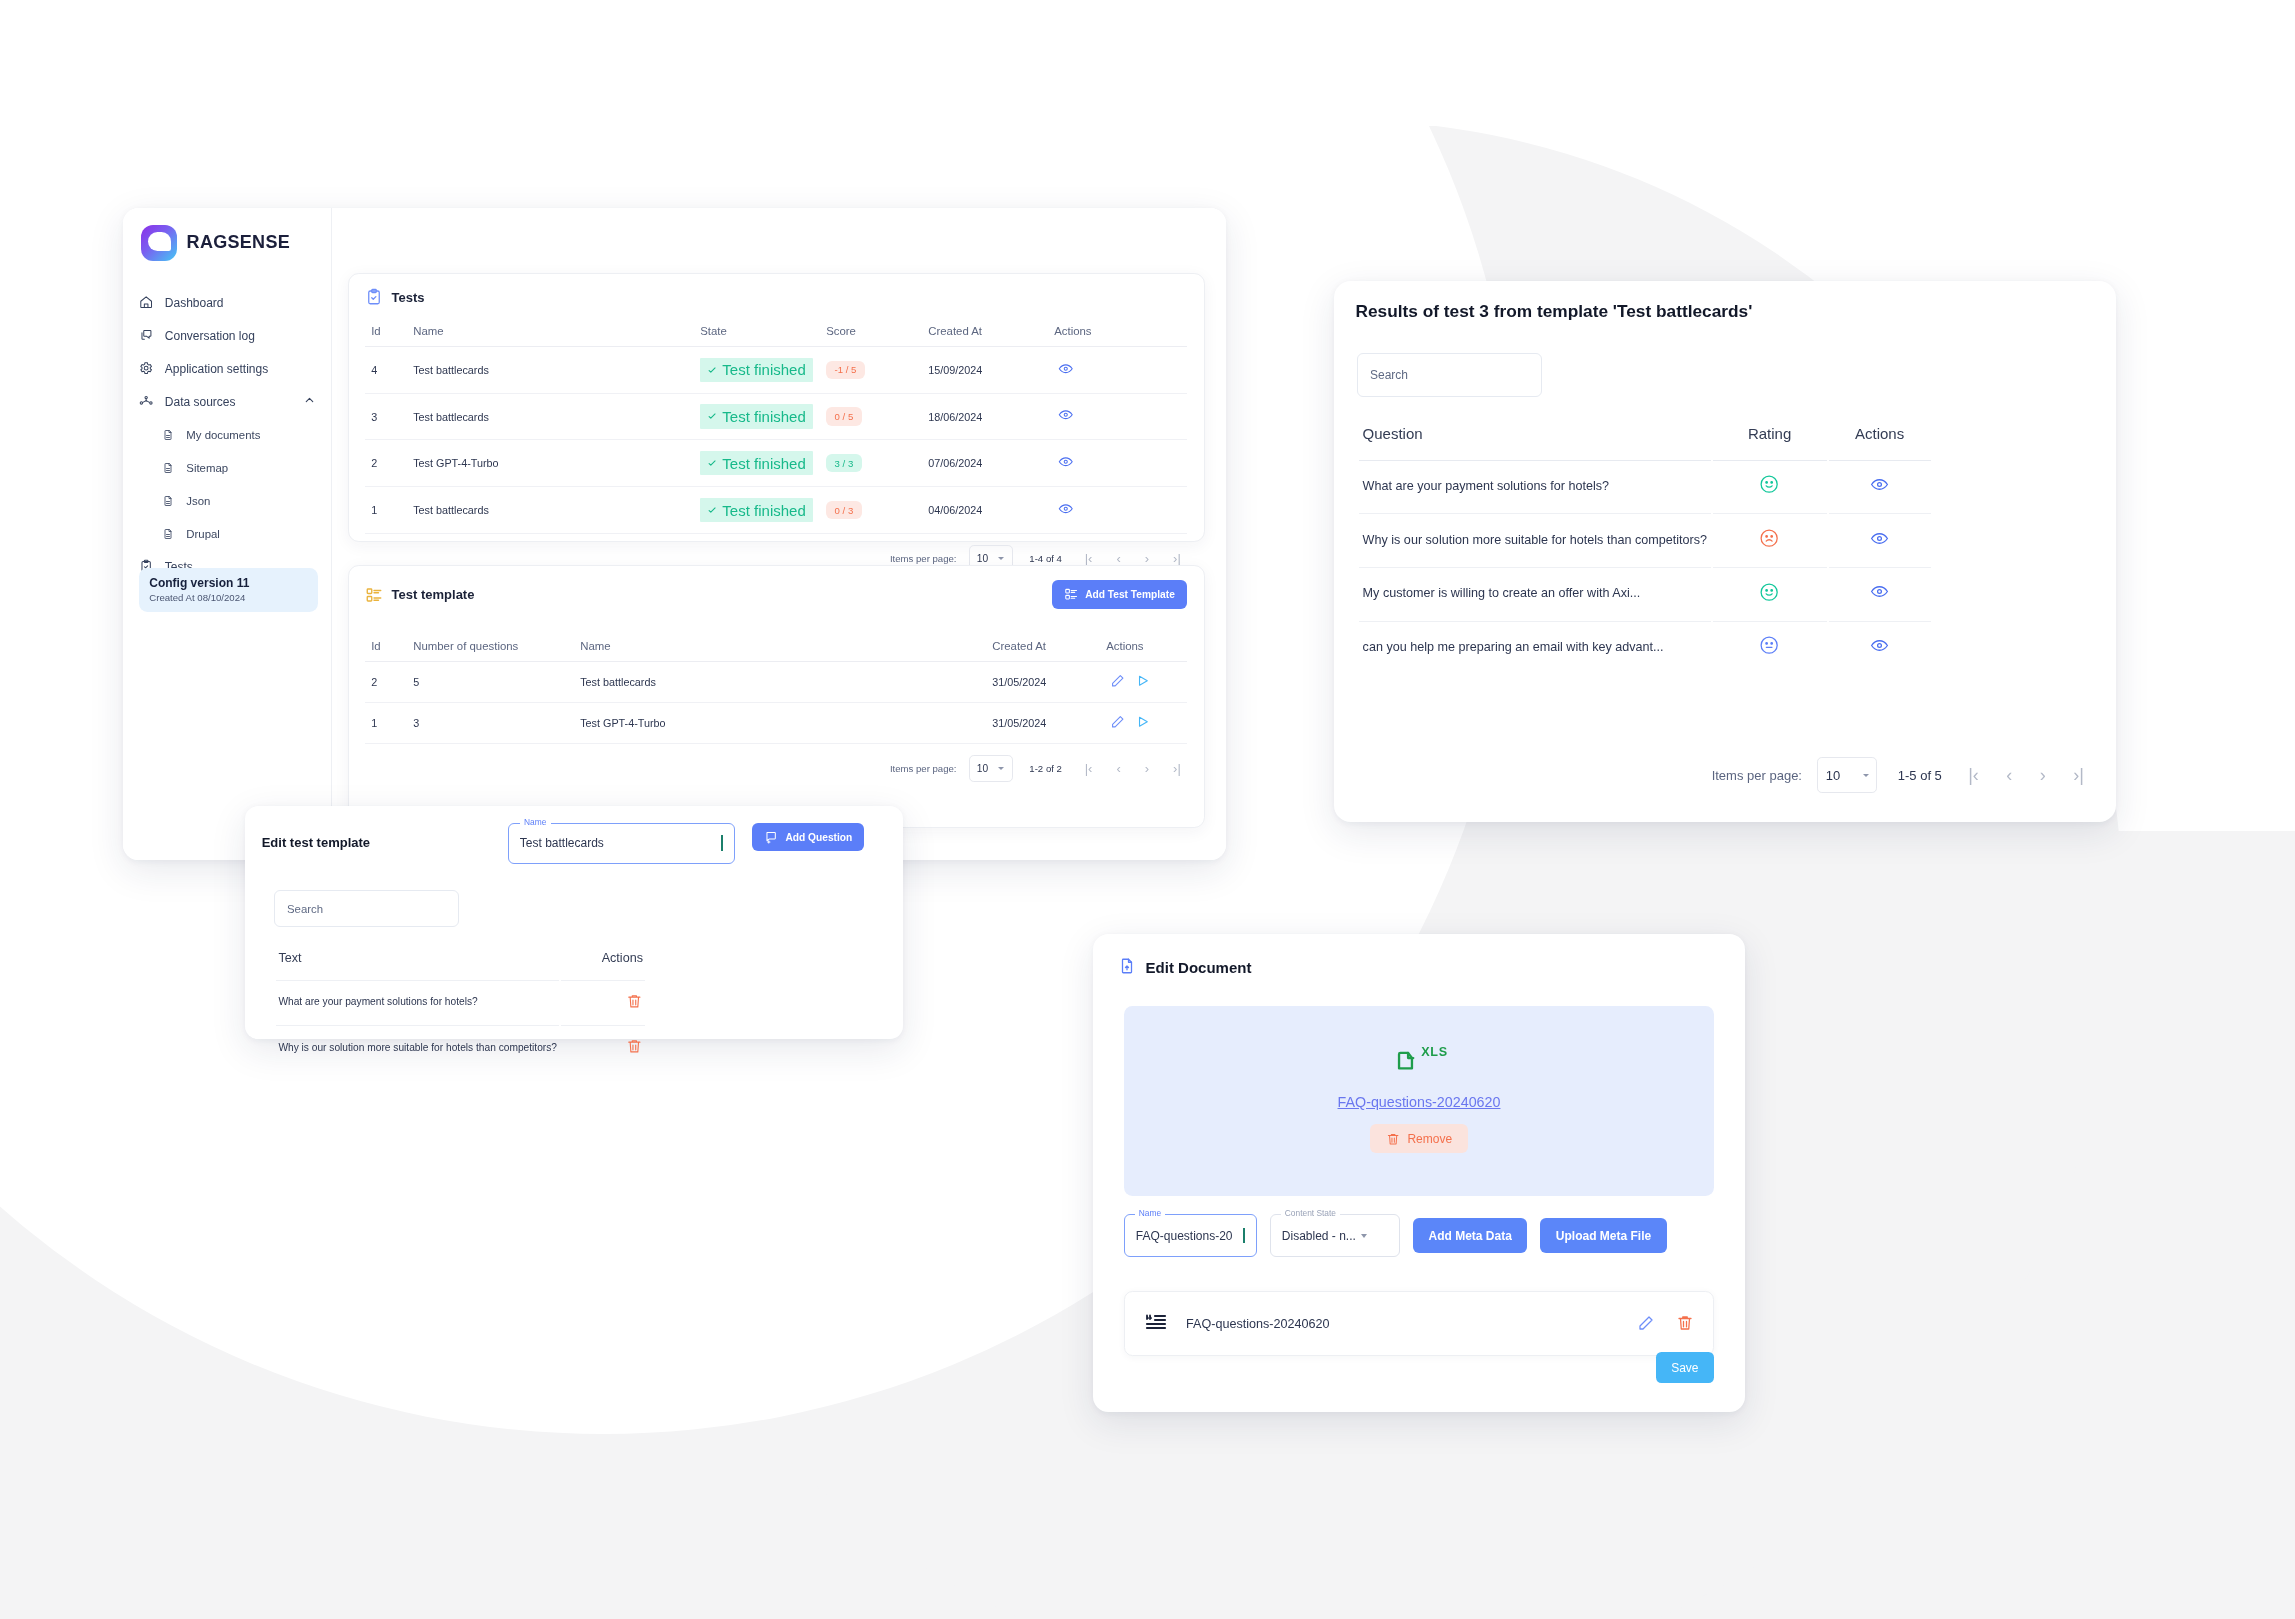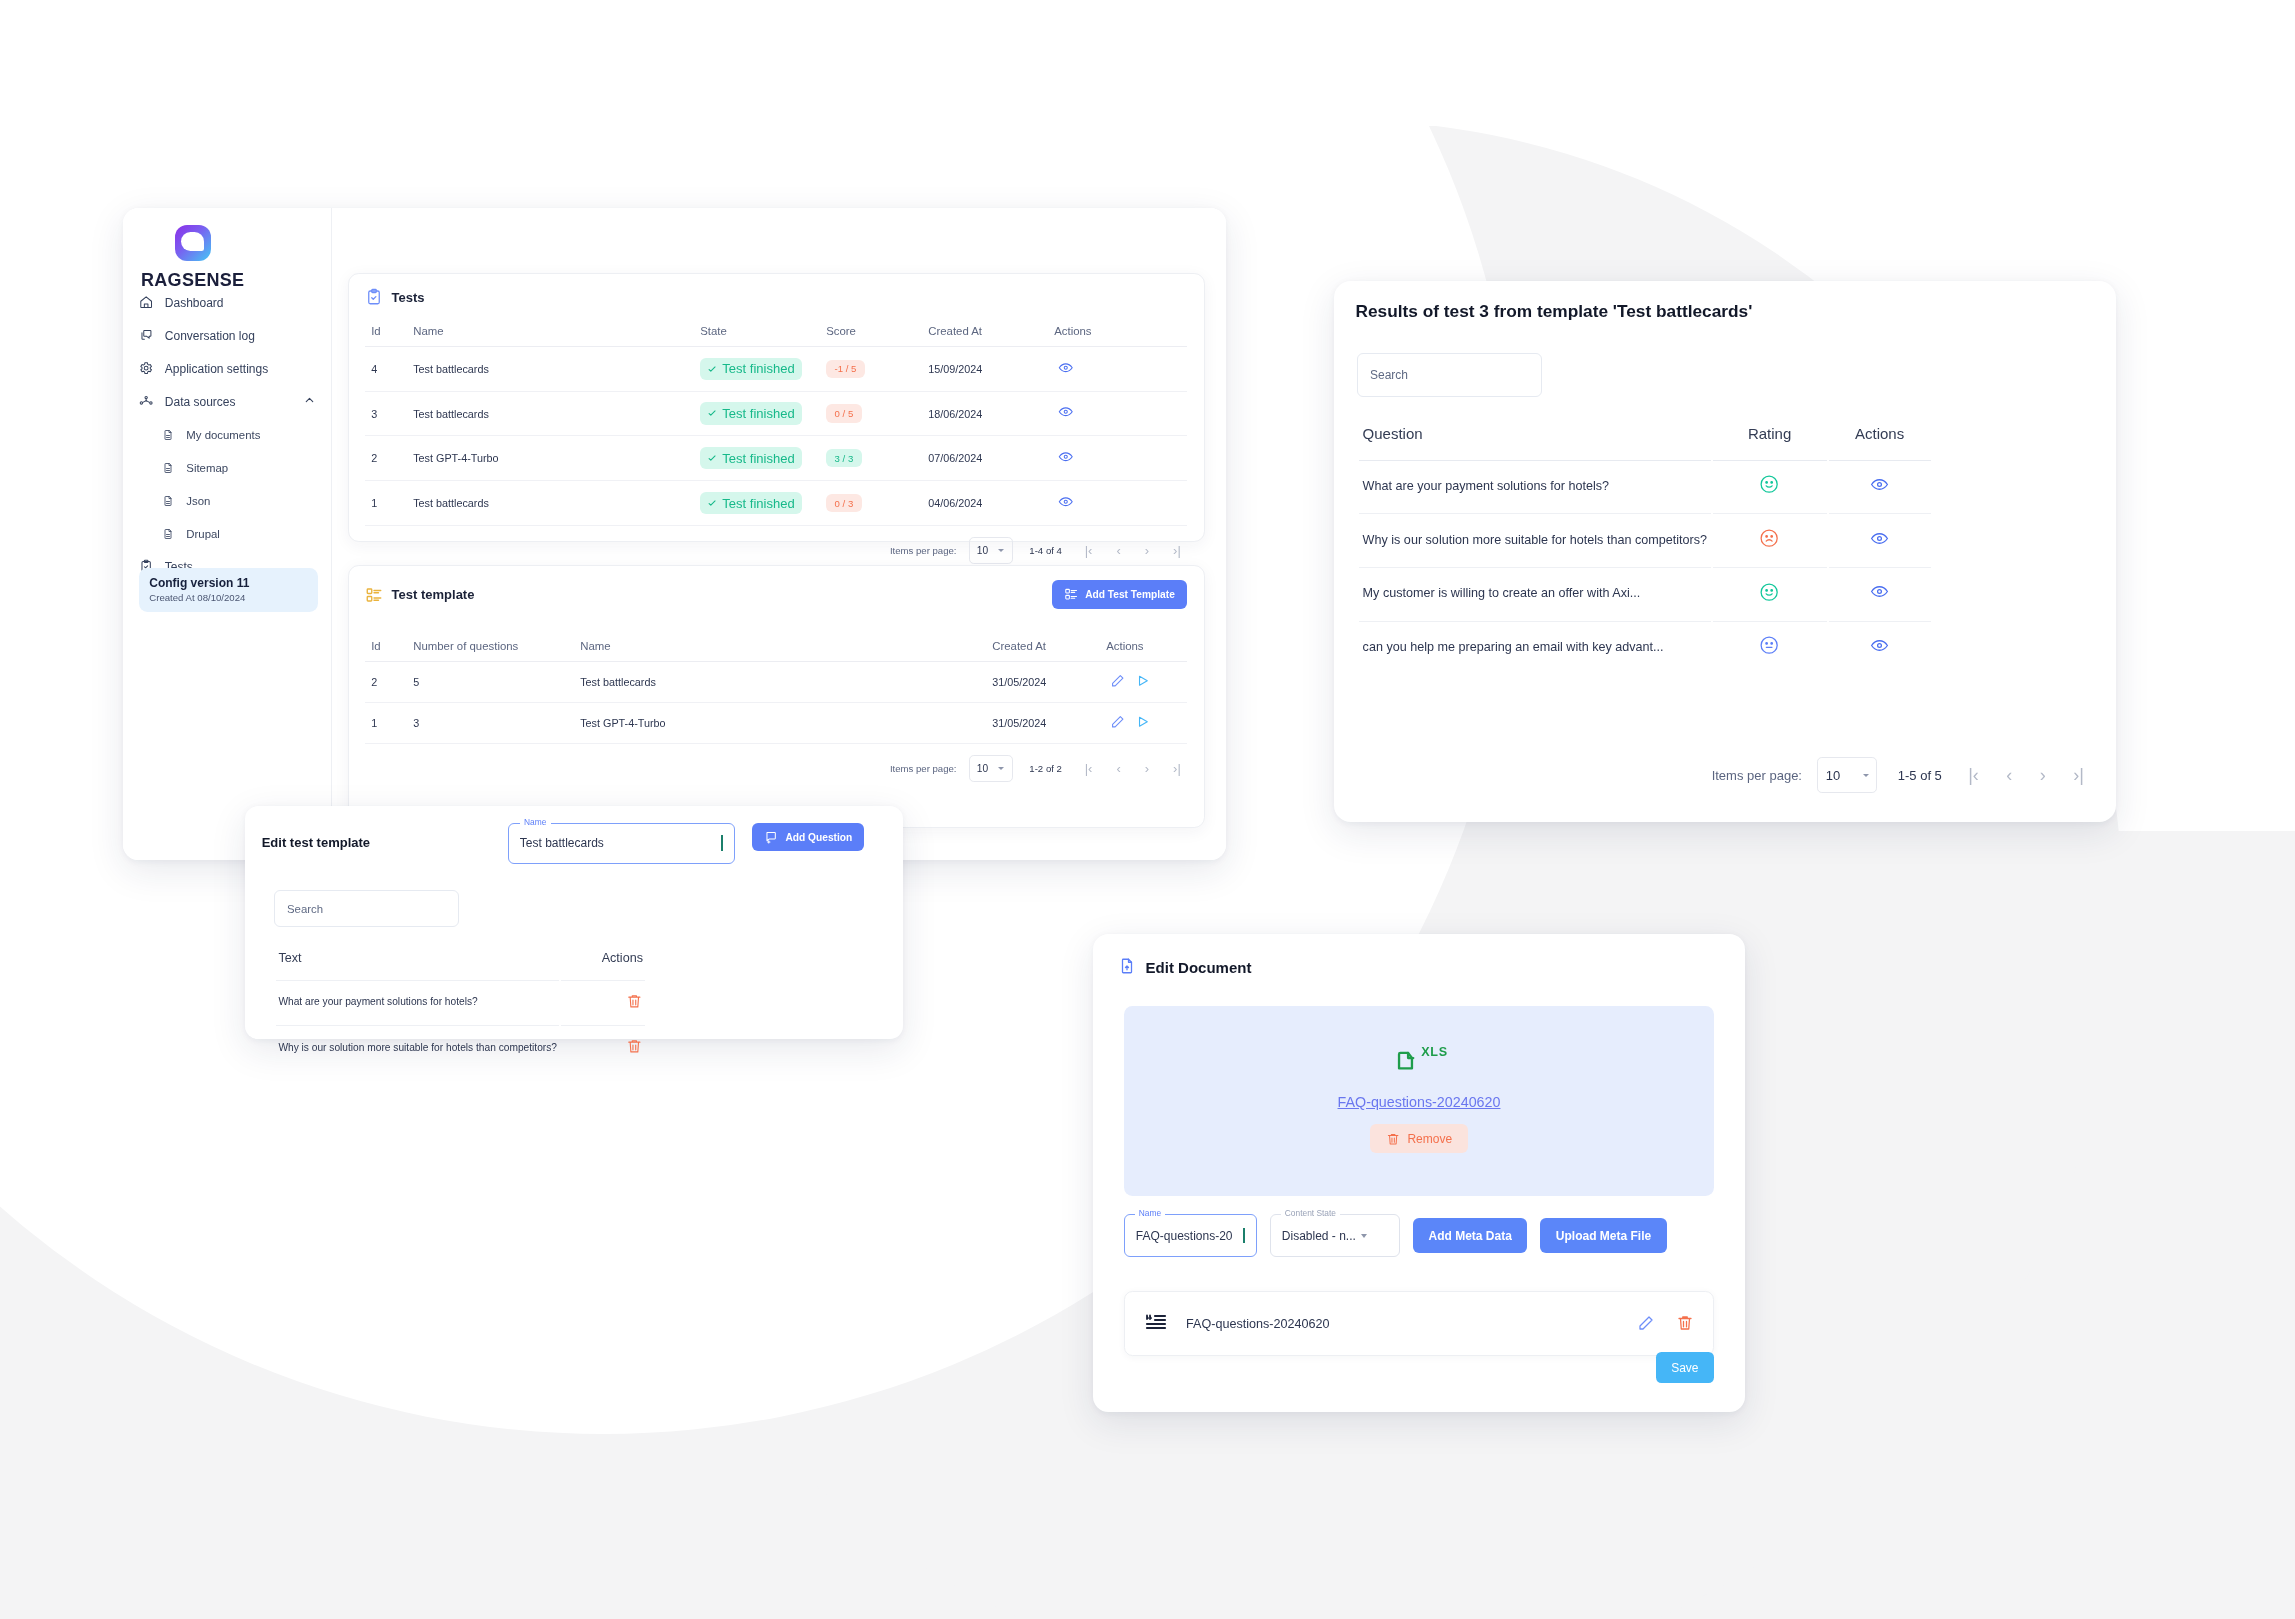--- a/index.html
+++ b/index.html
@@ -35,21 +35,21 @@
     position:absolute; background:#ffffff; border-radius:16.7px;
     box-shadow: 0 10.8px 36px rgba(25,40,80,0.10), 0 1.2px 6px rgba(25,40,80,0.05);
   }
 
   
   .app-window { left:123px; top:208px; width:1103px; height:652px; border-radius:15.5px; overflow:hidden; }
   .app-sidebar {
     position:absolute; left:0; top:0; width:209px; height:100%;
     background:#ffffff; border-right:0.6px solid #eef0f4;
   }
-  .logo-row { position:absolute; left:18px; top:16.7px; display:flex; align-items:center; gap:9.6px;flex-direction:column; }
+  .logo-row { position:absolute; left:18px; top:16.7px; display:flex; align-items:center; gap:9.6px; }
   .logo-mark {
     width:36px; height:36px; border-radius:12px;
     background: linear-gradient(135deg, #8b2fe8 0%, #7b5cf0 40%, #45c8f5 100%);
     position:relative;
   }
   .logo-mark::after {
     content:""; position:absolute; left:6.6px; top:7.2px; width:23px; height:19px;
     background:#ffffff; border-radius:9.6px 9.6px 2.4px 9.6px;
   }
   .logo-text { font-size:18px; font-weight:700; color:#1b1f3b; letter-spacing:0.3px; }
@@ -121,22 +121,22 @@
     font-size:11.4px; font-weight:400; color:#5c6680; text-align:left;
     padding:8.4px 6px; border-bottom:0.6px solid #ecedf2;
   }
   table.tbl td {
     font-size:10.8px; color:#2d3650; padding:10.8px 6px;
     border-bottom:0.6px solid #f0f1f5;
   }
   .tbl-wrap { padding: 10.8px 16.7px 0 16.7px; }
   .chip-state {
     display:inline-flex; align-items:center; gap:4.8px;
-    background:#d5f7ec; color:#17b98a; border-radius:6px;
-    padding:3.6px 7.2px; font-size:13px; white-space:nowrap;
+    background:#d5f7ec; color:#17b98a; border-radius:1px;
+    padding:3.6px 7.2px; font-size:15px; white-space:nowrap;
   }
   .chip-state svg { width:10.2px;height:10.2px; }
   .chip-score {
     display:inline-block; border-radius:6px; padding:3.6px 8.4px;
     font-size:9.6px; min-width:33px; text-align:center;
   }
   .score-bad { background:#fde8e3; color:#f4704c; }
   .score-good { background:#d5f7ec; color:#17b98a; }
   .icon-btn { background:none;border:0;cursor:pointer;padding:0 3.6px; }
   .icon-btn svg { width:15.5px;height:15.5px; }

